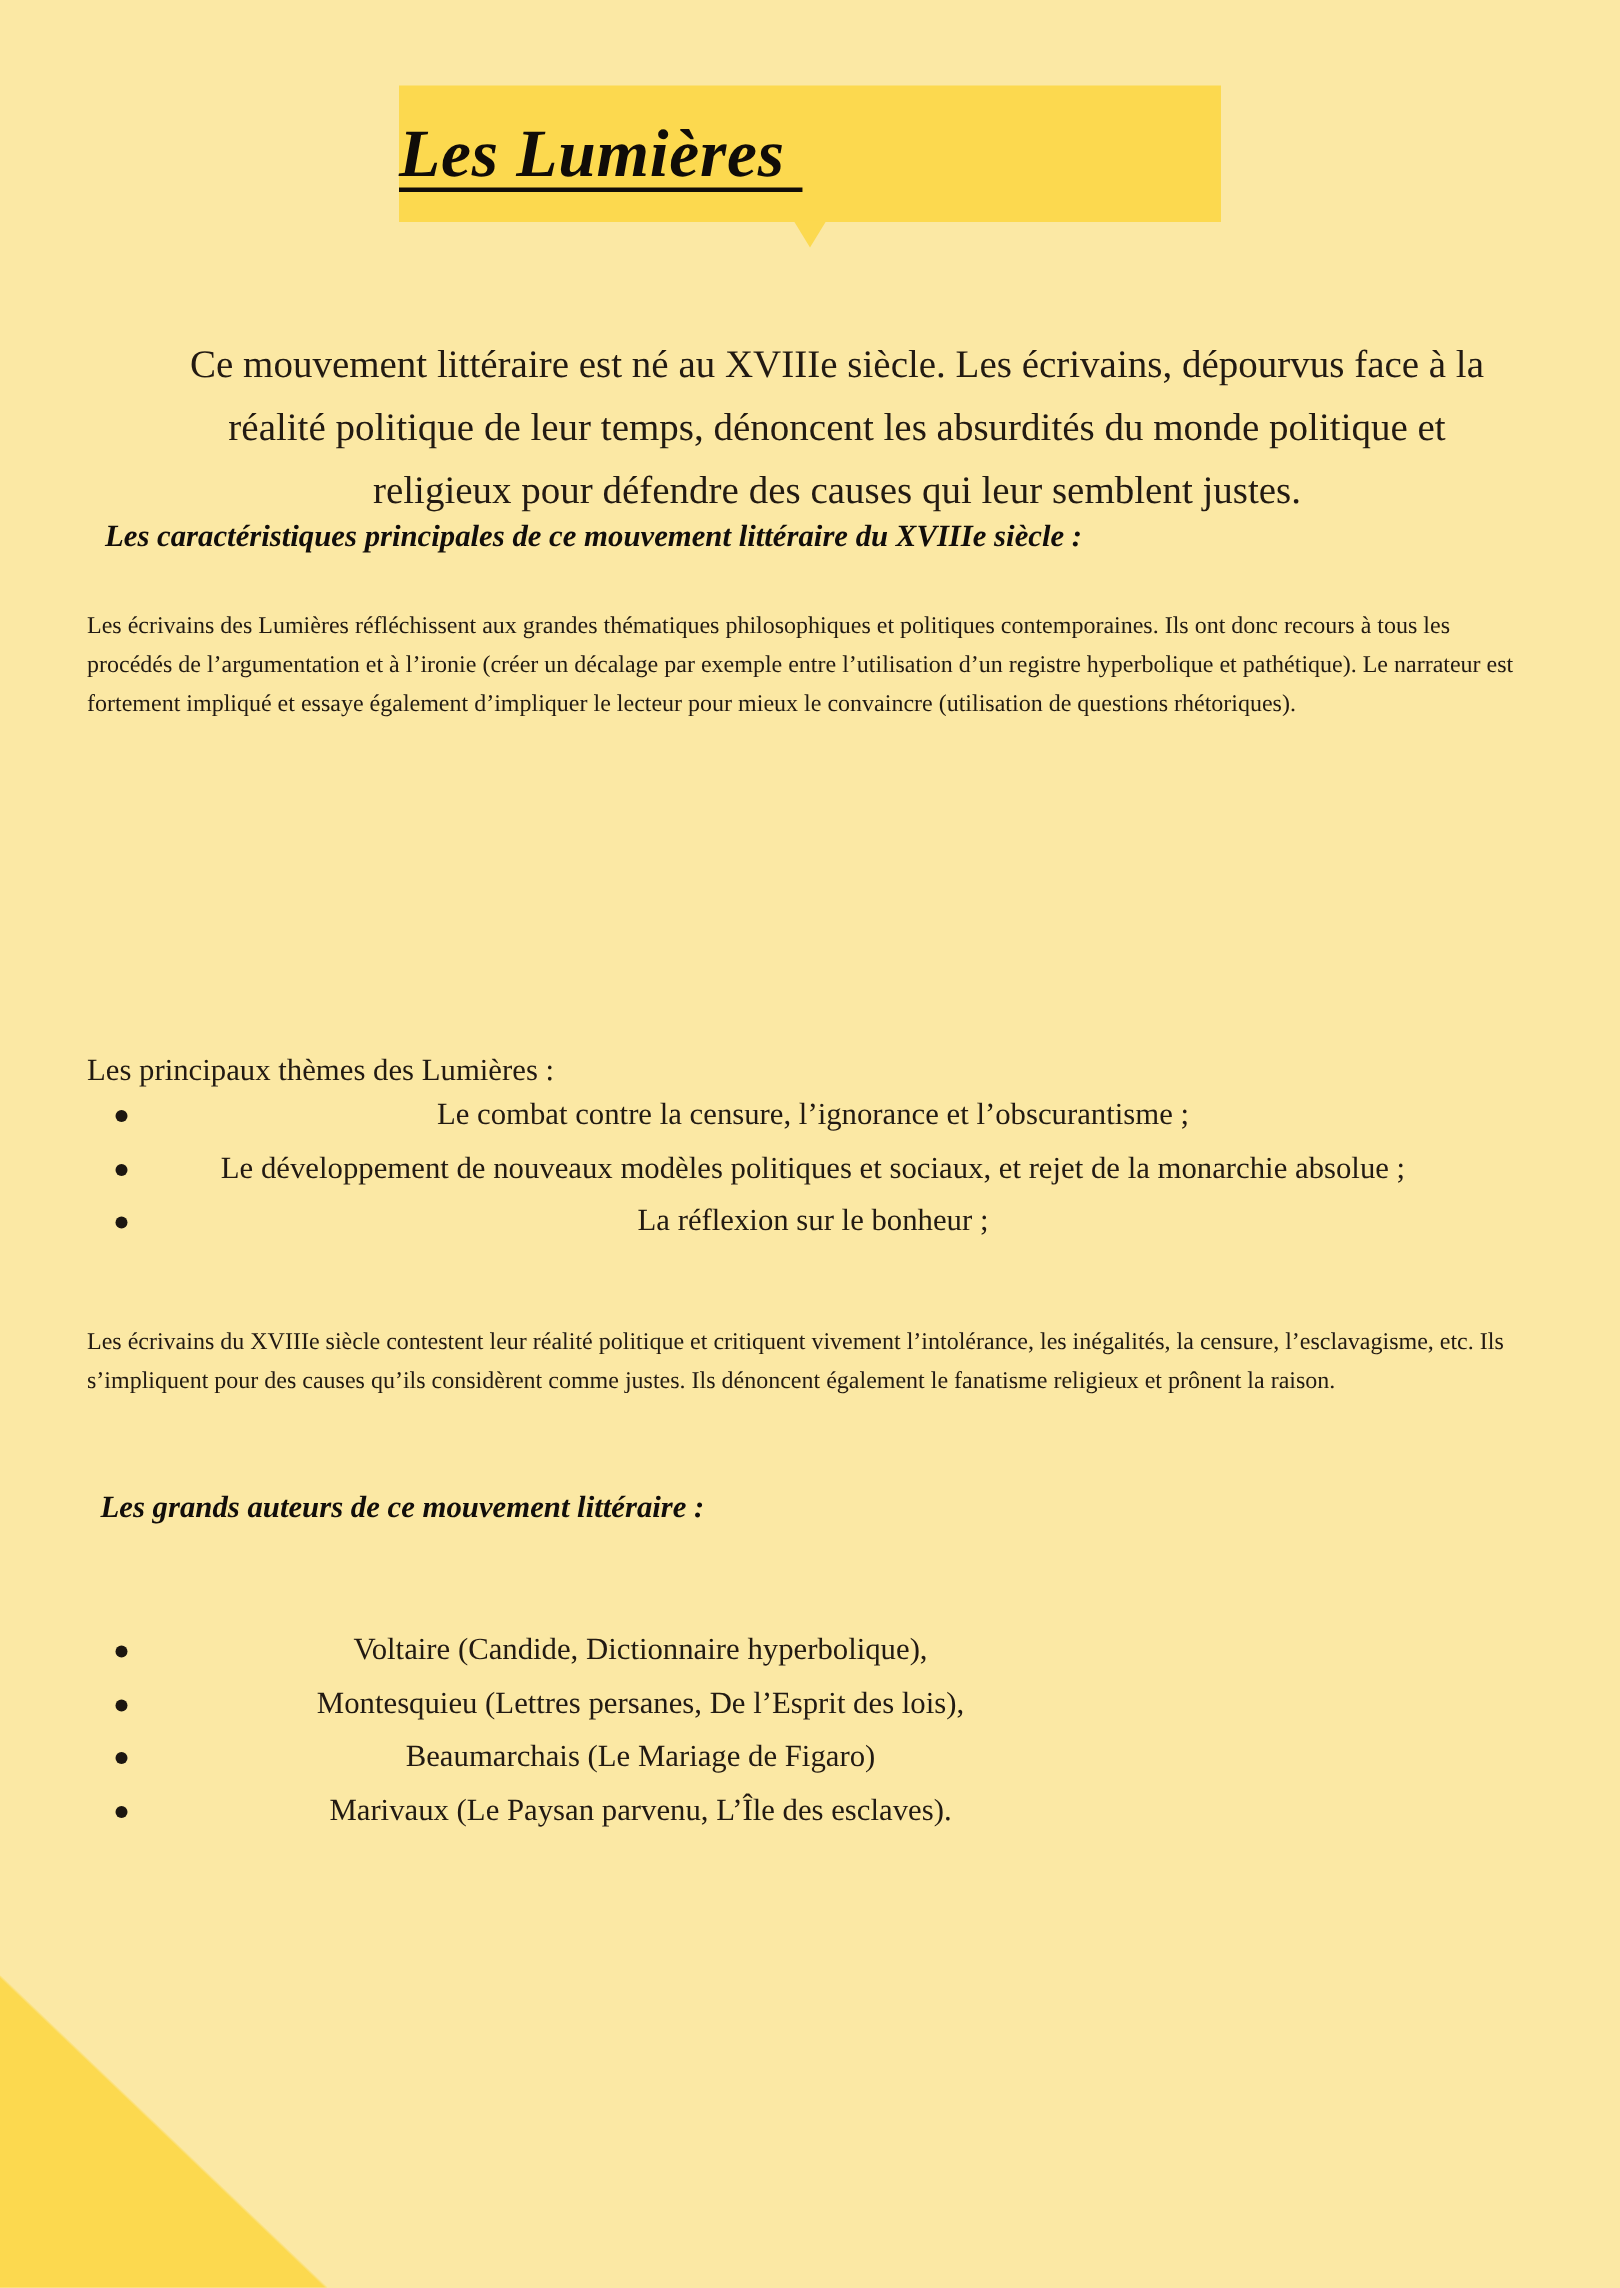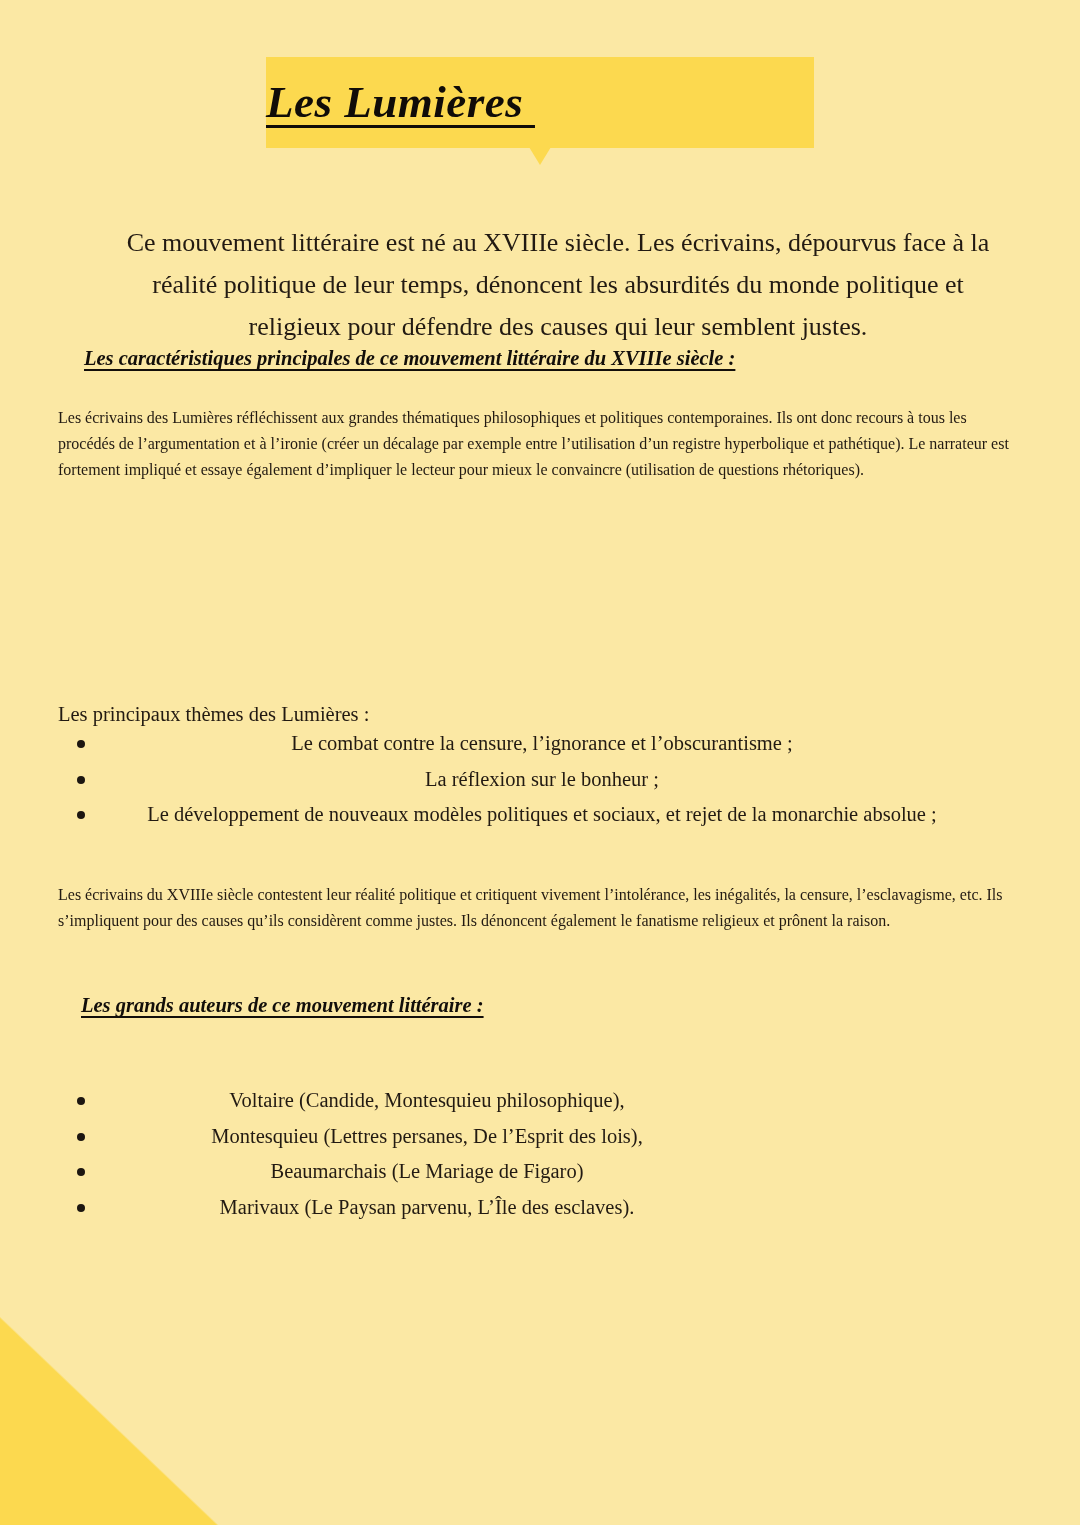--- a/index.html
+++ b/index.html
@@ -85,24 +85,23 @@
     line-height: 1.62;
     color: #221a12;
   }
 
   
   .section-heading {
     font-weight: bold;
     font-style: italic;
     font-size: 20.5px;
     color: #120e0a;
-    text-decoration: underline;
     text-decoration-thickness: 2px;
     text-underline-offset: 4px;
-    margin: 16px;
+    margin: 2px;
     white-space: nowrap;
   }
   .h1-block { position: absolute; left: 68px; top: 347px; }
   .h2-block { position: absolute; left: 65px; top: 619px; }
   .h3-block { position: absolute; left: 65px; top: 994px; }
 
   .para {
     font-size: 16px;
     line-height: 1.62;
     color: #221a12;
@@ -166,30 +165,30 @@
     <span class="section-heading">Les caractéristiques principales de ce mouvement littéraire du XVIIIe siècle :</span>
   </div>
 
   <p class="para p1">Les écrivains des Lumières réfléchissent aux grandes thématiques philosophiques et politiques contemporaines. Ils ont donc recours à tous les procédés de l’argumentation et à l’ironie (créer un décalage par exemple entre l’utilisation d’un registre hyperbolique et pathétique). Le narrateur est fortement impliqué et essaye également d’impliquer le lecteur pour mieux le convaincre (utilisation de questions rhétoriques).</p>
 
 
   <div class="lead-line">Les principaux thèmes des Lumières :</div>
 
   <ul class="bullets themes-list">
     <li>Le combat contre la censure, l’ignorance et l’obscurantisme ;</li>
+    <li>Le développement de nouveaux modèles politiques et sociaux, et rejet de la monarchie absolue ;</li>
     <li>La réflexion sur le bonheur ;</li>
-    <li>Le développement de nouveaux modèles politiques et sociaux, et rejet de la monarchie absolue ;</li>
   </ul>
 
   <p class="para p2">Les écrivains du XVIIIe siècle contestent leur réalité politique et critiquent vivement l’intolérance, les inégalités, la censure, l’esclavagisme, etc. Ils s’impliquent pour des causes qu’ils considèrent comme justes. Ils dénoncent également le fanatisme religieux et prônent la raison.</p>
 
   <div class="h3-block">
     <span class="section-heading">Les grands auteurs de ce mouvement littéraire :</span>
   </div>
 
   <ul class="bullets authors-list">
-    <li>Voltaire (Candide, Montesquieu philosophique),</li>
+    <li>Voltaire (Candide, Dictionnaire hyperbolique),</li>
     <li>Montesquieu (Lettres persanes, De l’Esprit des lois),</li>
     <li>Beaumarchais (Le Mariage de Figaro)</li>
     <li>Marivaux (Le Paysan parvenu, L’Île des esclaves).</li>
   </ul>
 
 </div>
 
 </body></html>

